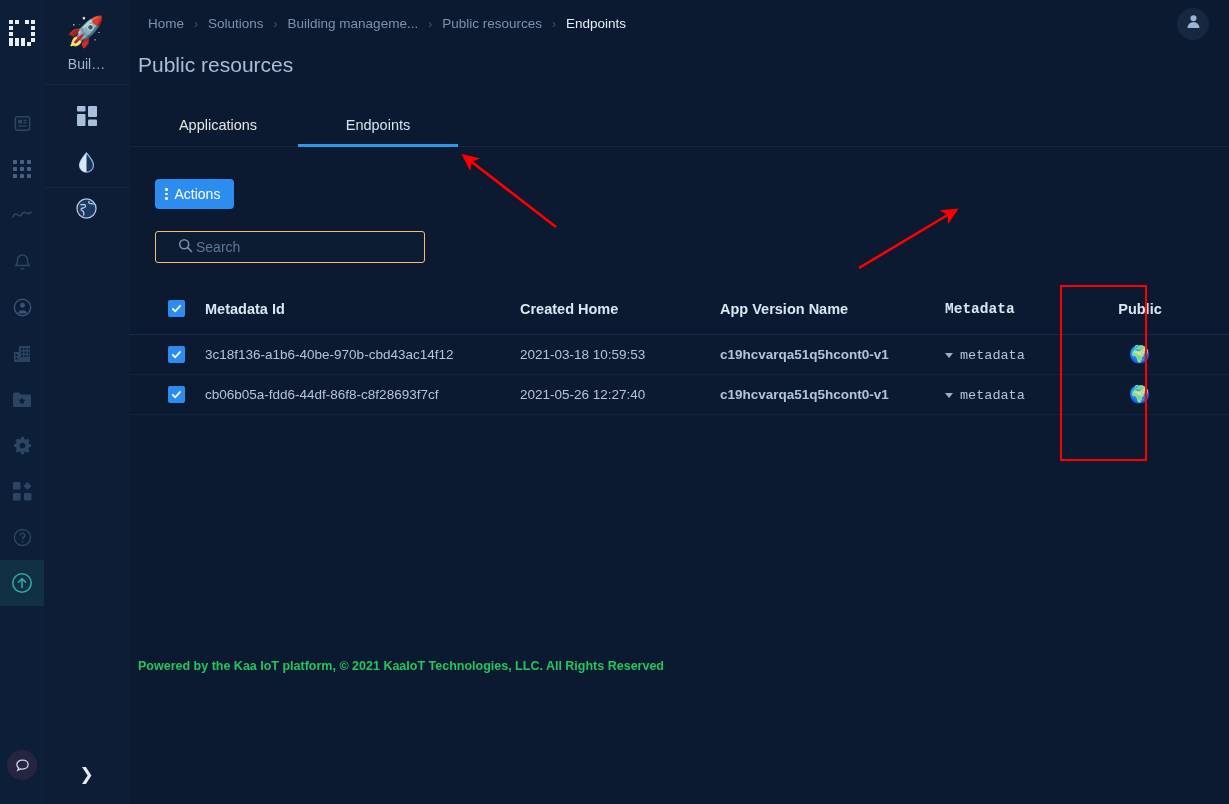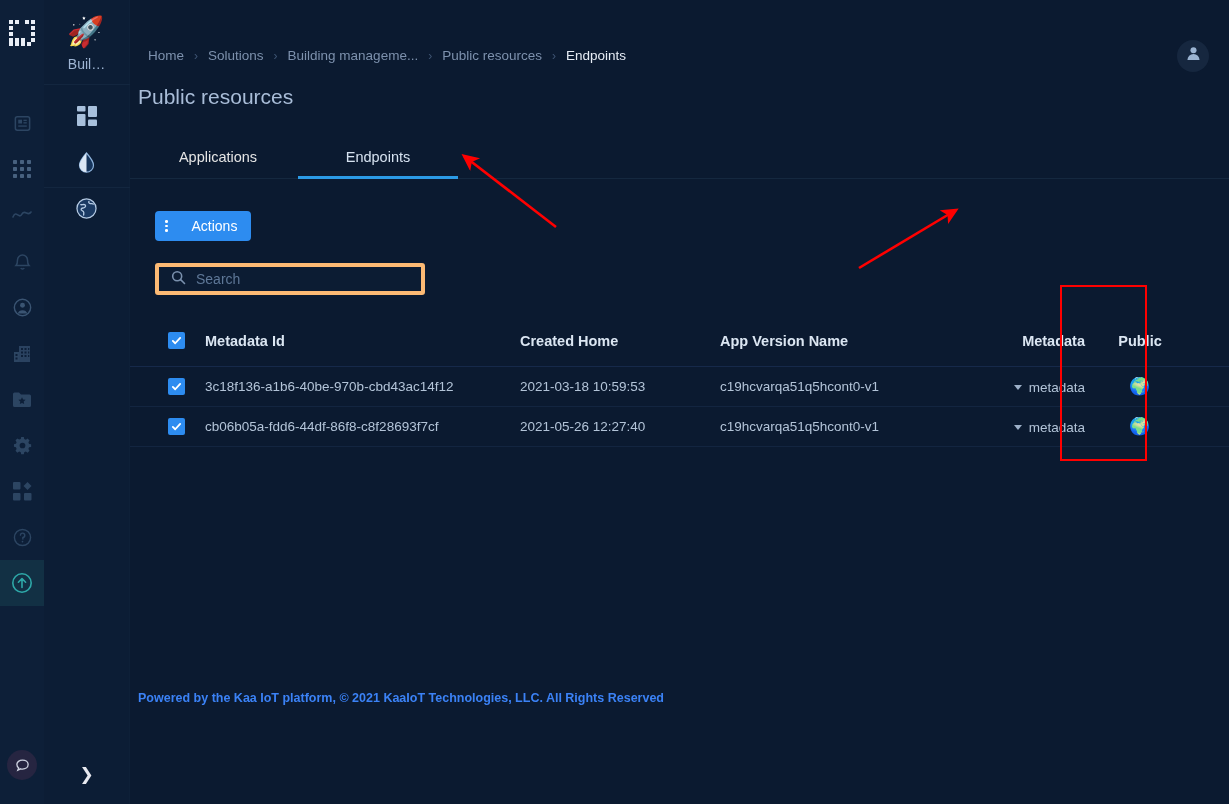--- a/index.html
+++ b/index.html
@@ -44,21 +44,21 @@
     border-bottom: 1px solid #13263f;
   }
   .rocket { font-size: 30px; line-height: 44px; }
   .nav2-title { color:#9fb6d4; font-size: 14px; margin-top:2px; }
   .nav2-item { width:86px; height:46px; display:flex; align-items:center; justify-content:center; cursor:pointer; }
   .nav2-item.sep { border-top: 1px solid #13263f; }
   .nav2-expand { margin-top:auto; width:86px; height:60px; display:flex; align-items:center; justify-content:center; cursor:pointer; }
   .nav2-expand span { color:#e8e9f0; font-size:17px; }
 
   
-  .main { flex:1 1 auto; height:692px; position:relative; background:#0b1a30;margin-top:32px; }
+  .main { flex:1 1 auto; height:692px; position:relative; background:#0b1a30; }
 
   .topbar { height: 47px; display:flex; align-items:center; padding-left: 8px; }
   .crumbs { display:flex; align-items:center; gap: 0; flex:1 1 auto; }
   .crumb { color:#7d91ad; font-size:13.5px; padding: 0 10px; cursor:pointer; white-space:nowrap; }
   .crumb.current { color:#e6ecf5; cursor:default; }
   .crumb-sep { color:#3e5473; font-size:12px; display:flex; align-items:center; }
   .avatar {
     width:32px; height:32px; border-radius:50%; background:#16273f;
     display:flex; align-items:center; justify-content:center; margin-right: 20px; cursor:pointer;
   }
@@ -75,70 +75,70 @@
   }
   .tab.active { color:#d6e2f0; }
   .tab.active::after {
     content:""; position:absolute; left:0; right:0; bottom:0; height:3px; background:#2b9ae5;
   }
 
   .toolbar { margin-top: 32px; padding: 0 25px 0 25px; display:flex; align-items:center; }
   .actions-btn {
     background:#2d8cf0; color:#fff; border:none; border-radius:4px;
     height:30px; padding: 0 14px 0 10px; font-size:14px; cursor:pointer;
-    display:flex; align-items:center; gap:24px; font-family:"Liberation Sans", sans-serif;
+    display:flex; align-items:center; gap:7px; font-family:"Liberation Sans", sans-serif;
   }
   .kebab { display:flex; flex-direction:column; gap:2px; align-items:center; }
   .kebab i { width:2.5px; height:2.5px; background:#fff; border-radius:50%; display:block; }
 
   .app-select { margin-left:auto; display:flex; align-items:center; gap: 10px; }
   .app-select-label { color:#b5c6dd; font-size:14px; }
   .app-select-box {
     border:1px solid #1d3352; border-radius:3px; height:28px; min-width: 240px;
     display:flex; align-items:center; justify-content:space-between; gap:10px;
     padding: 0 10px; color:#ccd9e9; font-size:14px; cursor:pointer; background:#0b1a30;
   }
   .caret { width:0;height:0;border-left:5px solid transparent;border-right:5px solid transparent;border-top:6px solid #cfdcea; }
 
   .search-wrap { padding: 22px 25px 0 25px; }
   .search-box {
-    width: 270px; height: 32px; border:4px solid #fdba74; border-radius:3px;
-    display:flex; align-items:center; gap:10px; padding: 0 12px; background:#0c1c33;
+    width: 270px; height: 32px; border:1px solid #fdba74; border-radius:3px;
+    display:flex; align-items:center; gap:3px; padding: 0 22px; background:#0c1c33;
   }
   .search-box input {
     background:transparent; border:none; outline:none; color:#c3d2e4; font-size:14px;
     font-family:"Liberation Sans", sans-serif; width:100%;
   }
   .search-box input::placeholder { color:#5e7797; }
 
   
   .table { margin-top: 20px; width: 100%; }
   .trow { display:flex; align-items:center; height:40px; border-bottom:1px solid #132540; }
   .thead { height:52px; border-bottom:1px solid #16294a; }
   .c-check { width: 75px; display:flex; justify-content:flex-end; padding-right:20px; }
   .c-id    { width: 315px; }
   .c-date  { width: 200px; }
-  .c-ver   { width: 225px; }
-  .c-meta  { width: 145px; text-align:right; padding-right:5px;}
+  .c-ver   { width: 225px; font-weight: bold; }
+  .c-meta  { width: 145px; text-align:left; padding-right:5px;font-family:Liberation Mono, monospace;}
   .c-pub   { width: 100px; text-align:center; }
   .thead .th { color:#dbe6f2; font-size:14.5px; font-weight:bold; }
   .trow .td { color:#b3c4d8; font-size:13.5px; }
   .chk {
     width:17px; height:17px; border-radius:2px; background:#2d8cf0;
     display:flex; align-items:center; justify-content:center; cursor:pointer;
   }
   .chk svg { display:block; }
   .meta-cell { display:inline-flex; align-items:center; gap:7px; cursor:pointer; color:#b3c4d8; }
   .meta-caret { width:0;height:0;border-left:4px solid transparent;border-right:4px solid transparent;border-top:5px solid #9db0c8; }
   .globe { font-size:17px; cursor:pointer; }
 
   .footer {
     position:absolute; left:0; right:0; bottom:0; height: 52px;
     display:flex; align-items:center; padding-left: 8px;
-    color:#3b82f6; font-size:12.5px; font-weight:bold;
+    color:#22c55e; font-size:12.5px; font-weight:bold;
   }
 
   
   .anno { position:absolute; left:0; top:0; width:1229px; height:804px; pointer-events:none; }
   .hl-box {
     position:absolute; border:2px solid #ff0000; pointer-events:none;
   }
 </style>
 </head>
 <body>

